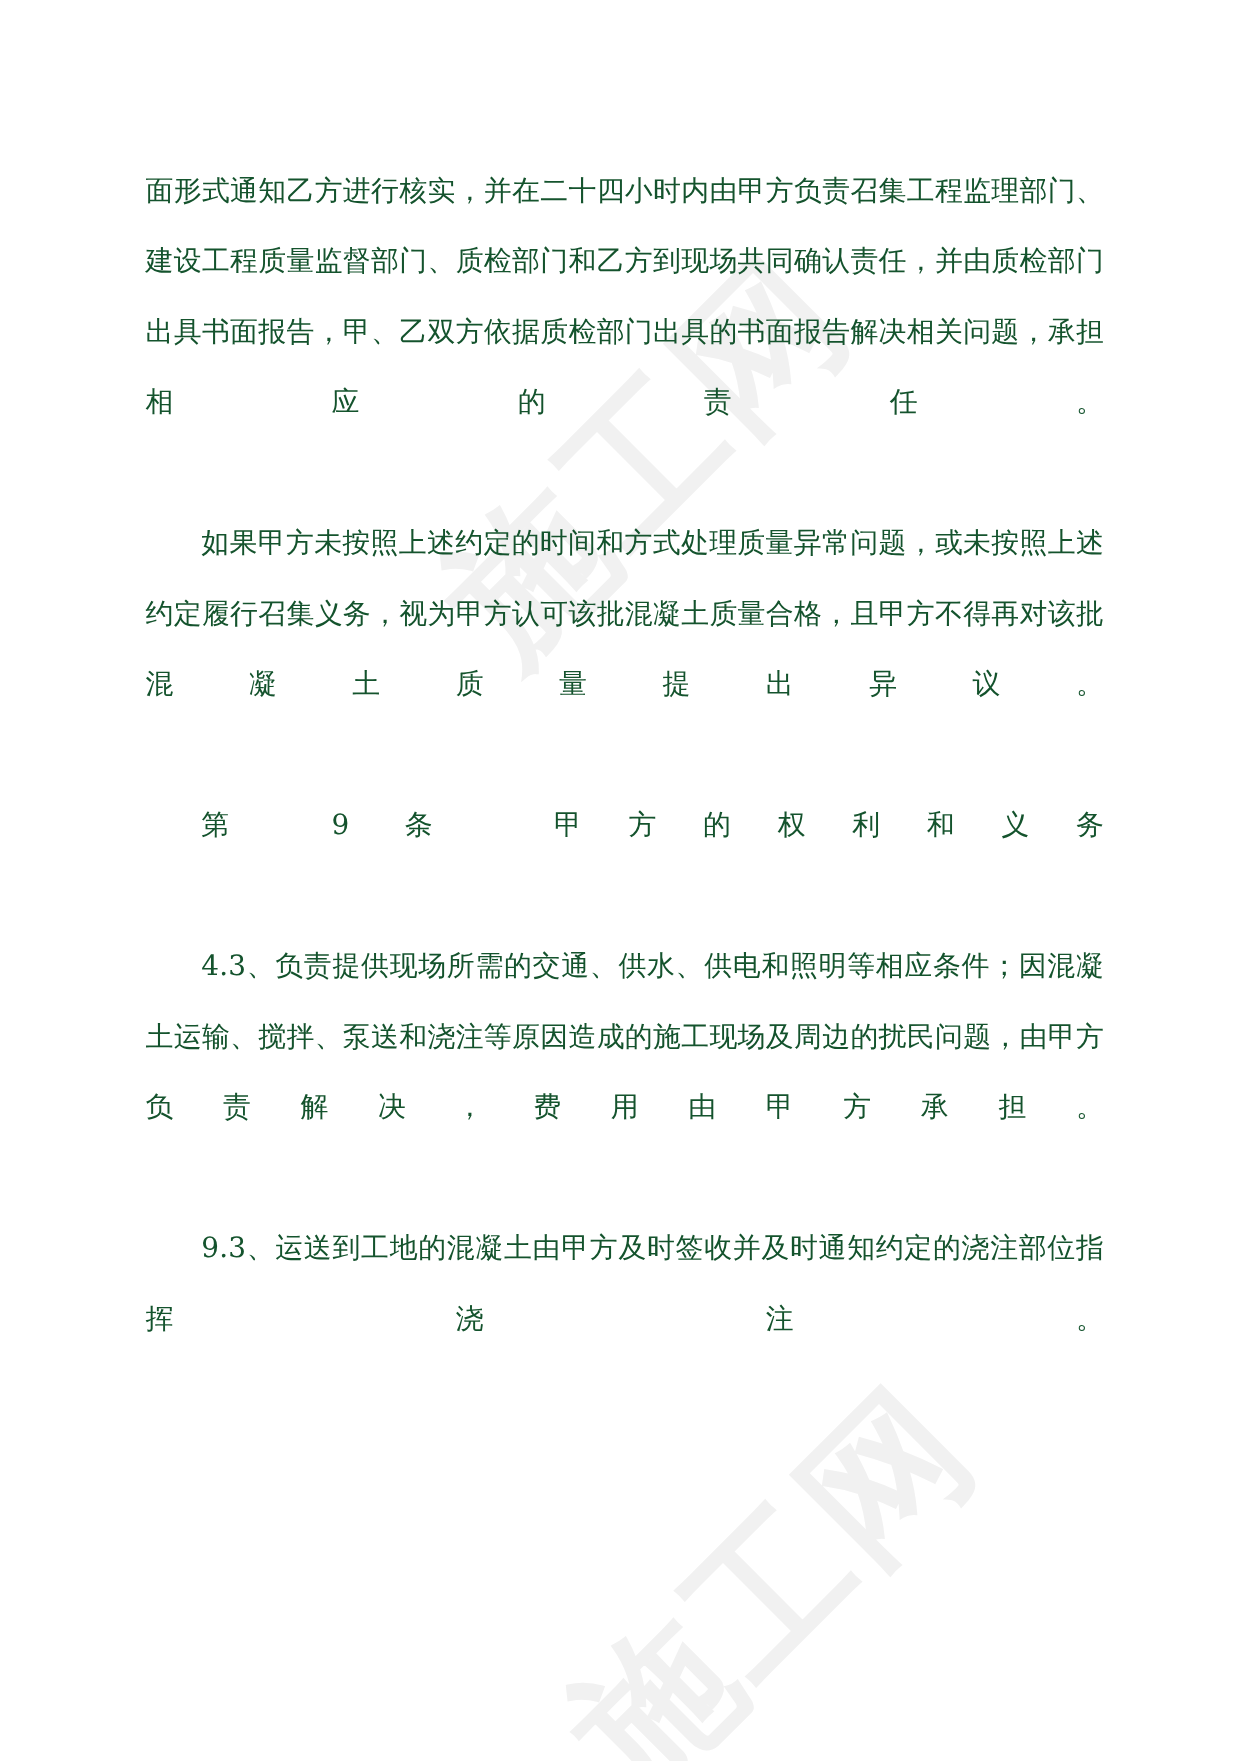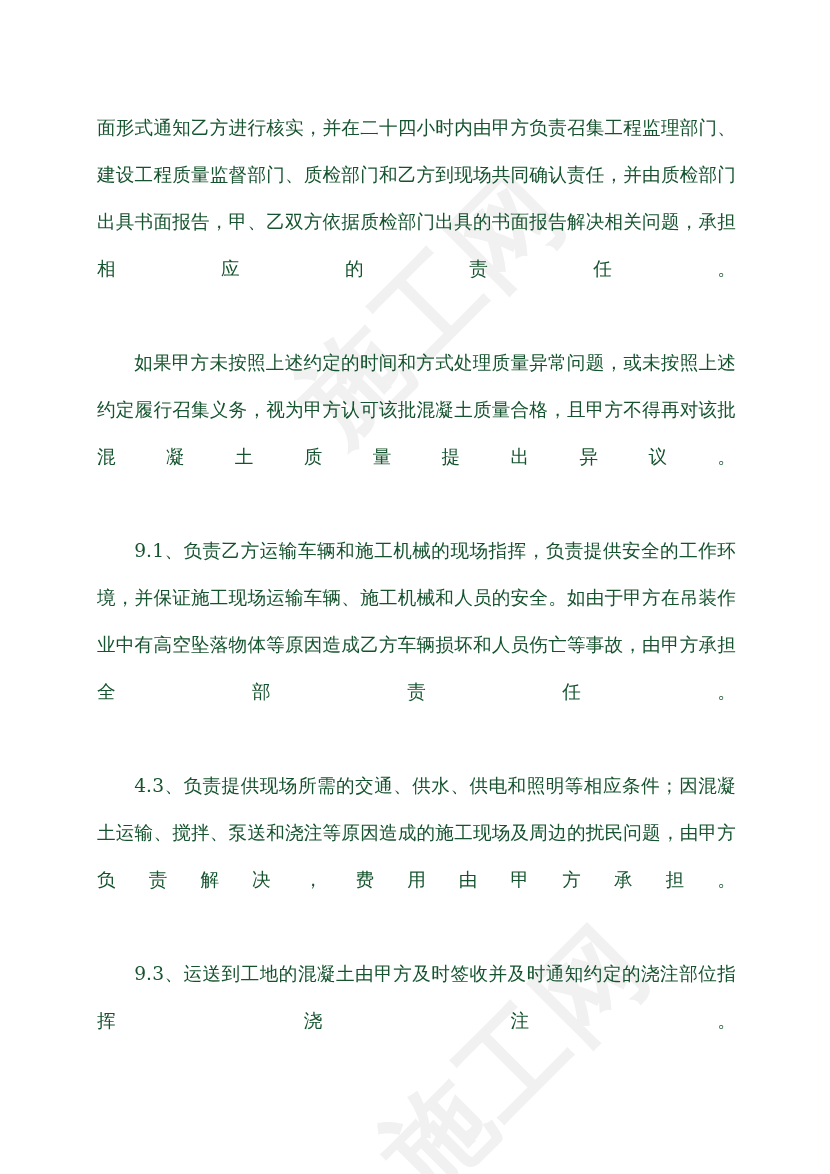--- a/index.html
+++ b/index.html
@@ -95,21 +95,21 @@
     <div class="watermark watermark-mid">施工网</div>
     <div class="watermark watermark-bottom">施工网</div>
   </div>
 
   <div class="doc-body">
 
     <p class="para">面形式通知乙方进行核实，并在二十四小时内由甲方负责召集工程监理部门、建设工程质量监督部门、质检部门和乙方到现场共同确认责任，并由质检部门出具书面报告，甲、乙双方依据质检部门出具的书面报告解决相关问题，承担相应的责任。</p>
 
     <p class="para indent">如果甲方未按照上述约定的时间和方式处理质量异常问题，或未按照上述约定履行召集义务，视为甲方认可该批混凝土质量合格，且甲方不得再对该批混凝土质量提出异议。</p>
 
+    <p class="para heading">第 9 条　甲方的权利和义务</p>
 
-    <p class="para indent">9.1、负责乙方运输车辆和施工机械的现场指挥，负责提供安全的工作环境，并保证施工现场运输车辆、施工机械和人员的安全。如由于甲方在吊装作业中有高空坠落物体等原因造成乙方车辆损坏和人员伤亡等事故，由甲方承担全部责任。</p>
 
     <p class="para indent">4.3、负责提供现场所需的交通、供水、供电和照明等相应条件；因混凝土运输、搅拌、泵送和浇注等原因造成的施工现场及周边的扰民问题，由甲方负责解决，费用由甲方承担。</p>
 
     <p class="para indent">9.3、运送到工地的混凝土由甲方及时签收并及时通知约定的浇注部位指挥浇注。</p>
 
   </div>
 </div>
 
 </body></html>

